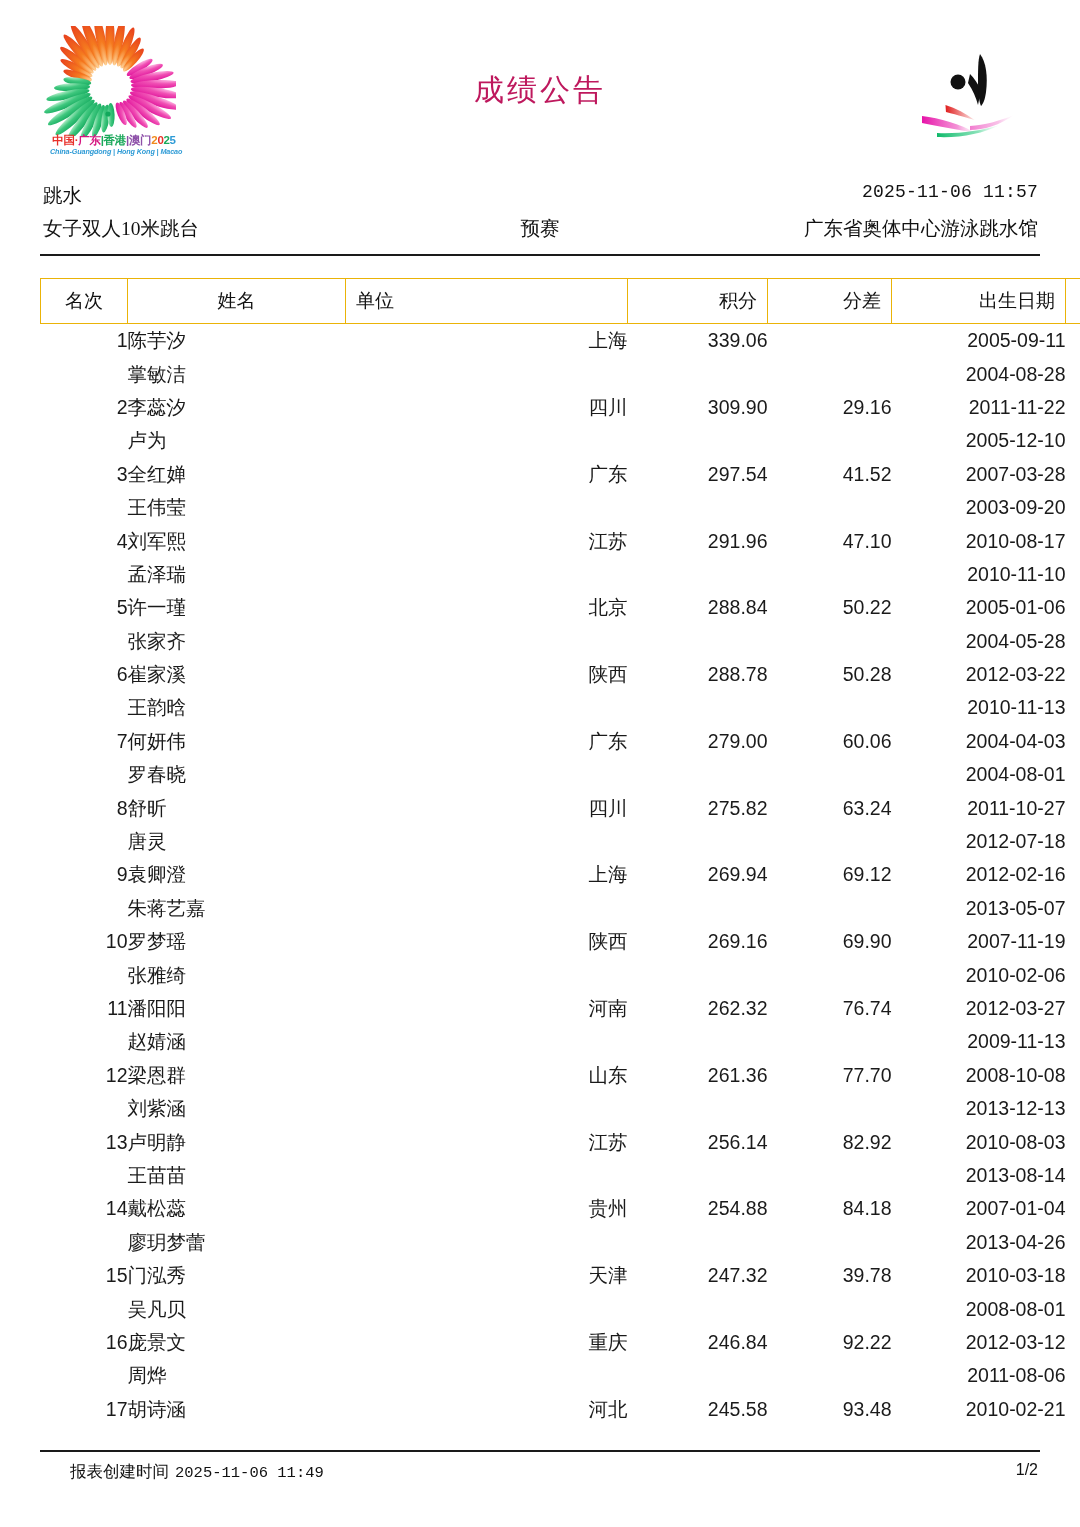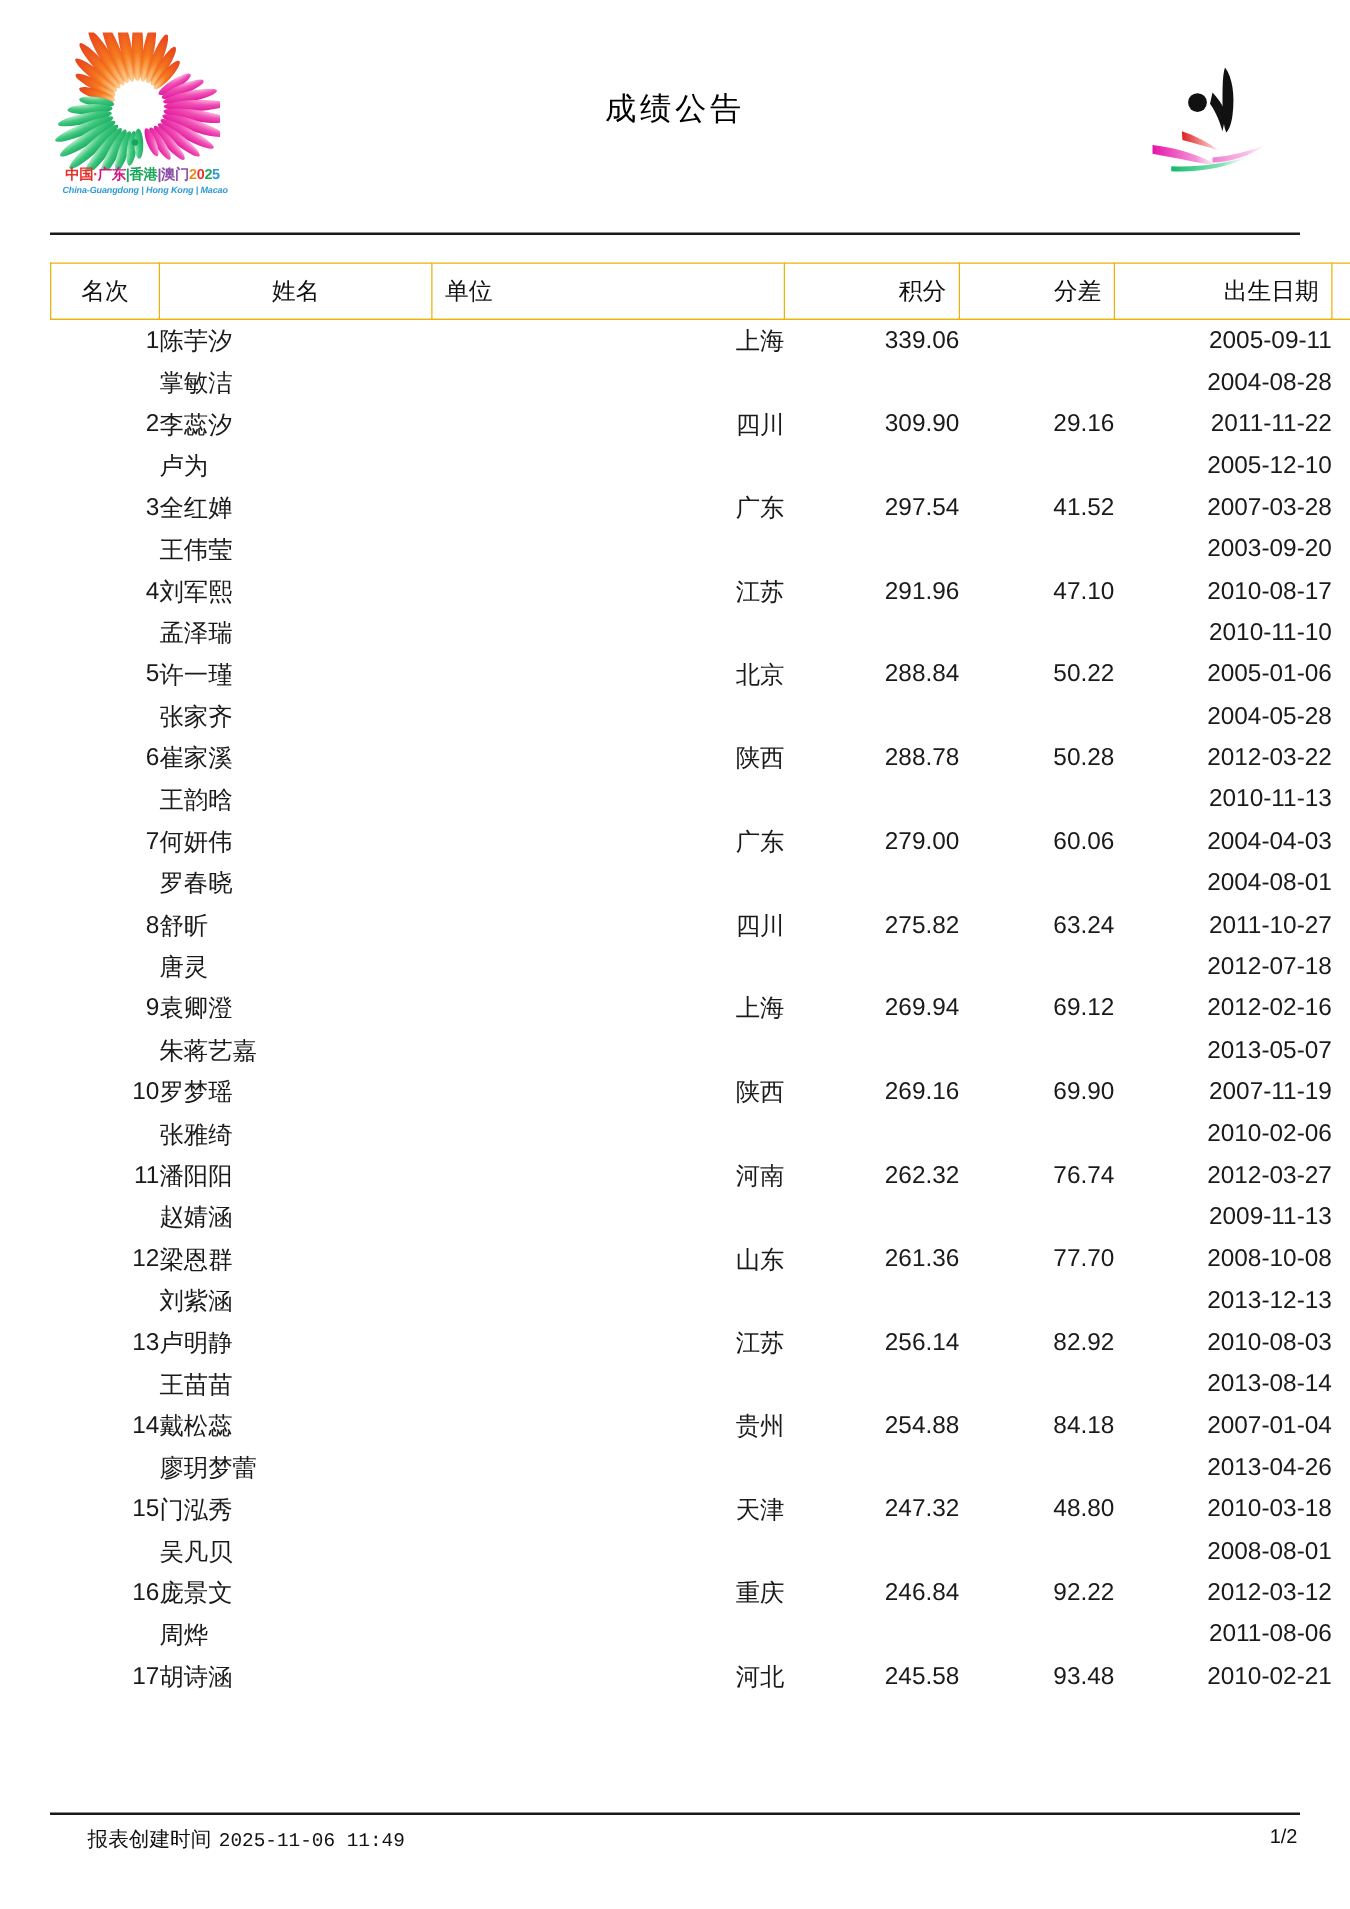--- a/index.html
+++ b/index.html
@@ -94,24 +94,24 @@
   }
   .title-en {
     font-family: "Liberation Sans", sans-serif;
     font-size: 15.5px;
     font-weight: bold;
     letter-spacing: -0.1px;
     margin-top: 3px;
     color: #000;
   }
   .subtitle {
-    font-size: 25px;
+    font-size: 30px;
     letter-spacing: 3px;
     margin-top: 22px;
-    color: #000000;
+    color: #be185d;
   }
 
   .logo-right {
     position: absolute;
     right: 36px;
     top: 30px;
     width: 140px;
     height: 120px;
   }
 
@@ -403,20 +403,31 @@
         <path d="M66 44 C70 48 74 54 77 60 L74 75 C72 68 69 60 64 53 Z" fill="#111"></path>
         <path d="M76 24 C82 32 84 46 82 62 C81 70 79 74 77 76 C75 72 74 62 74 52 C74 40 74 30 76 24 Z" fill="#111"></path>
         <path d="M42 74 C52 78 62 84 70 91 C64 89 54 85 42 81 Z" fill="url(#wRed)" transform="rotate(-4 56 82)"></path>
         <path d="M18 86 C36 88 56 94 72 103 C54 100 34 96 18 93 Z" fill="url(#wMag)"></path>
         <path d="M33 103 C54 104 76 101 96 95 C78 104 56 108 33 107 Z" fill="url(#wGrn)"></path>
         <path d="M66 96 C80 95 96 91 110 85 C96 95 80 100 66 100 Z" fill="url(#wMag)" opacity="0.55"></path>
       </svg>
     </div>
   </div>
 
+  <div class="info">
+    <div class="info-row">
+      <div class="info-left">跳水</div>
+      <div class="info-right mono-date">2025-11-06  11:57</div>
+    </div>
+    <div class="info-row">
+      <div class="info-left">女子双人10米跳台</div>
+      <div class="info-center">预赛</div>
+      <div class="info-right">广东省奥体中心游泳跳水馆</div>
+    </div>
+  </div>
   <div class="rule"></div>
 
   <div class="table-wrap">
     <table class="results">
       <thead>
         <tr>
           <th class="c-rank">名次</th>
           <th class="c-name">姓名</th>
           <th class="c-unit">单位</th>
           <th class="c-score">积分</th>
@@ -676,21 +687,21 @@
             <td class="d-score"></td>
             <td class="d-diff"></td>
             <td class="d-dob">2013-04-26</td>
             <td class="d-flag"></td>
           </tr>
           <tr>
             <td class="d-rank">15</td>
             <td class="d-name">门泓秀</td>
             <td class="d-unit">天津</td>
             <td class="d-score">247.32</td>
-            <td class="d-diff">48.80</td>
+            <td class="d-diff">39.78</td>
             <td class="d-dob">2010-03-18</td>
             <td class="d-flag">Q</td>
           </tr>
           <tr>
             <td class="d-rank"></td>
             <td class="d-name">吴凡贝</td>
             <td class="d-unit"></td>
             <td class="d-score"></td>
             <td class="d-diff"></td>
             <td class="d-dob">2008-08-01</td>

